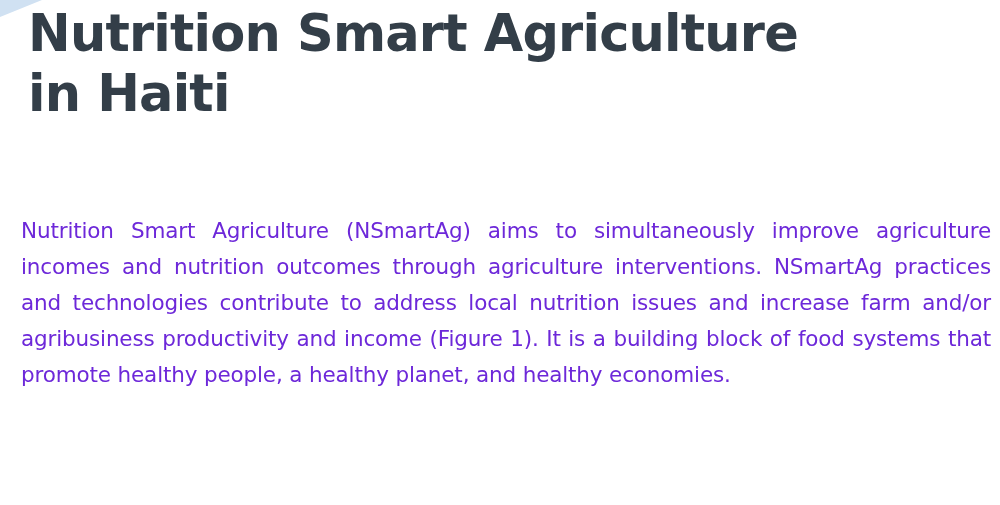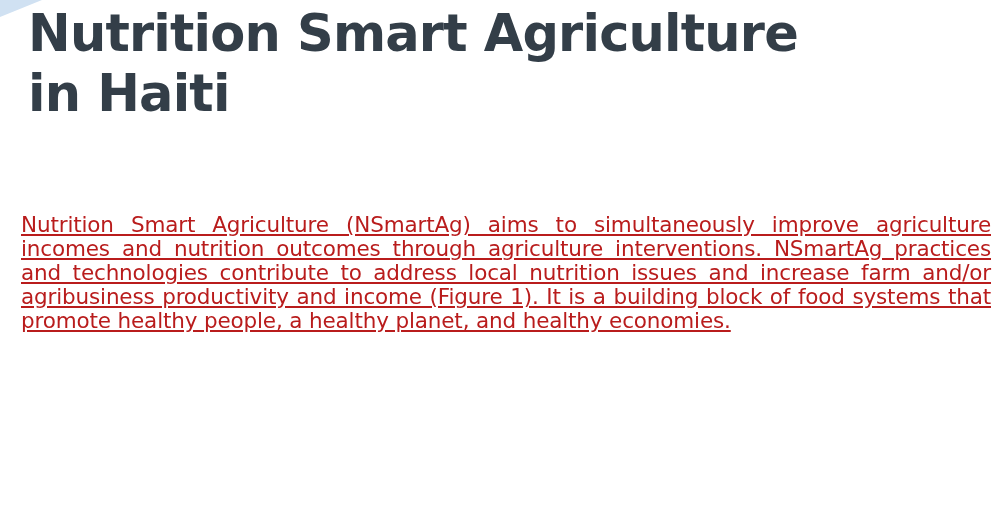--- a/index.html
+++ b/index.html
@@ -47,29 +47,28 @@
     letter-spacing: -0.8px;
     white-space: pre-line;
   }
 
   .body-copy {
     position: absolute;
     left: 21px;
     top: 213px;
     width: 970px;
     margin: 0;
-    color: #b91c1c;
+    color: #6d28d9;
     font-family: "DejaVu Sans", sans-serif;
     font-size: 21.5px;
     font-weight: normal;
-    line-height: 24px;
+    line-height: 36px;
     text-align: justify;
     text-justify: inter-word;
     letter-spacing: -0.15px;
-    text-decoration: underline;
   }
 </style>
 </head>
 <body>
 
 <div class="page">
 
   <svg class="corner-wedge" viewBox="0 0 42 18" preserveAspectRatio="none">
     <polygon points="0,0 42,0 0,17" fill="#d0e1f2"></polygon>
   </svg>

